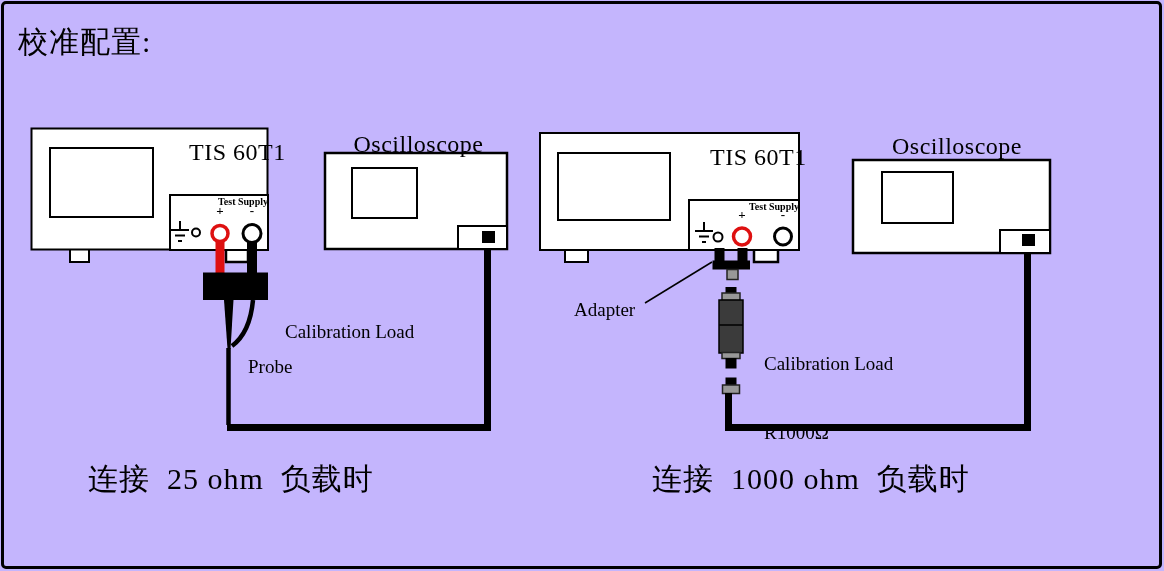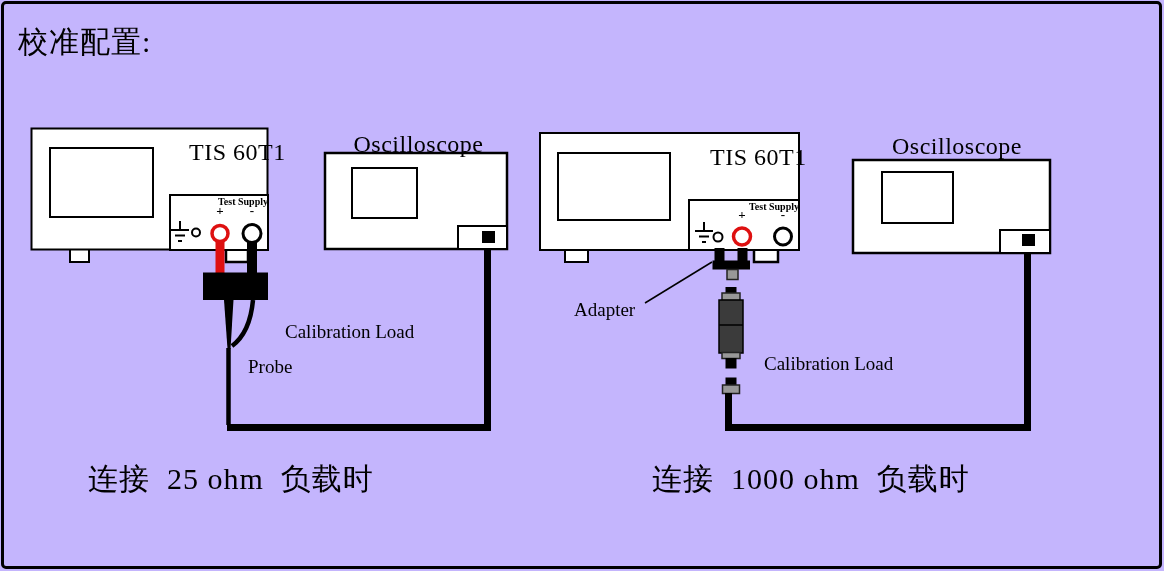--- a/index.html
+++ b/index.html
@@ -138,15 +138,16 @@
 
   <div class="lbl dev-name tis2">TIS 60T1</div>
   <div class="lbl dev-name osc2">Oscilloscope</div>
   <div class="lbl ts ts2">Test Supply</div>
   <div class="lbl pm p2">+</div>
   <div class="lbl pm m2">-</div>
 
   <div class="lbl anno adapter">Adapter</div>
   <div class="lbl anno load2">
     <div>Calibration Load</div>
+    <div>R1000Ω</div>
   </div>
   <div class="lbl caption cap2">连接  1000 ohm  负载时</div>
 </div>
 
 </body></html>

